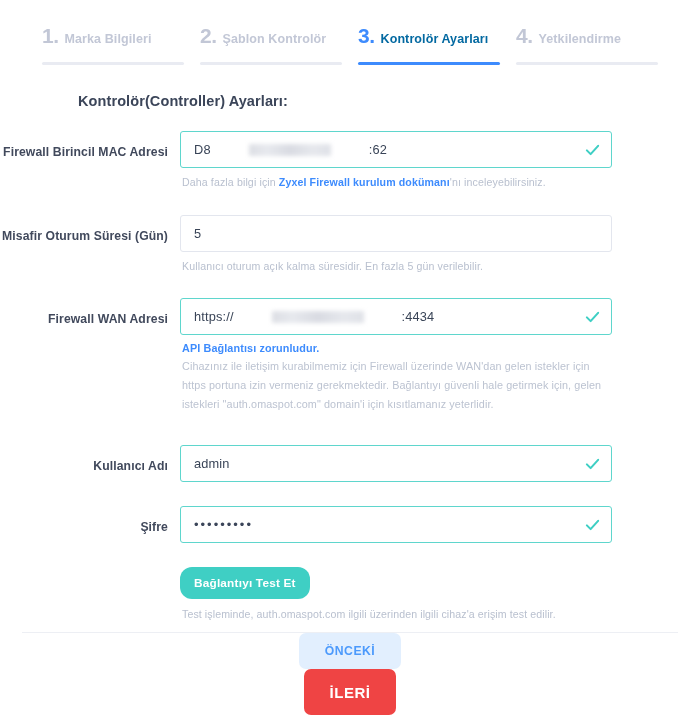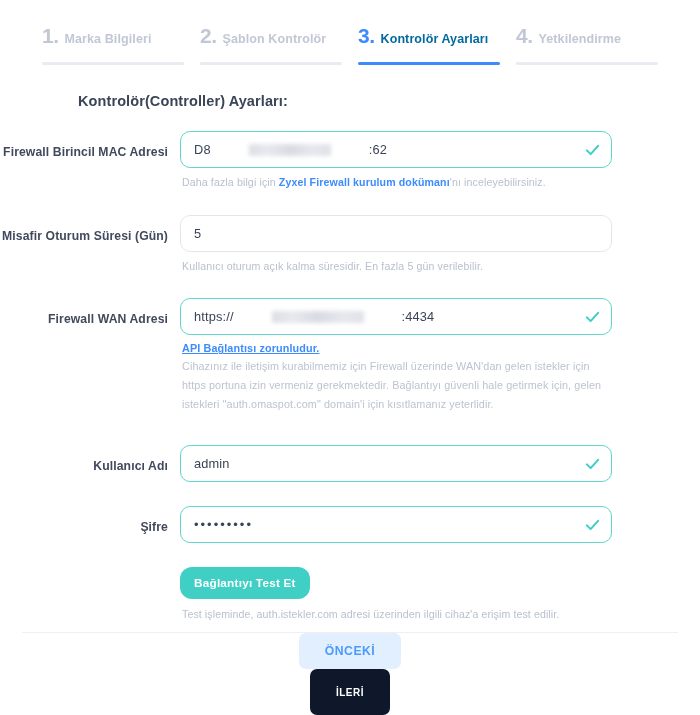--- a/index.html
+++ b/index.html
@@ -101,21 +101,21 @@
     max-width: 432px;
   }
 
   .input-wrap {
     position: relative;
     height: 37px;
   }
   .input-box {
     width: 100%;
     height: 37px;
-    border-radius: 10px;
+    border-radius: 3px;
     border: 1.6px solid #e3e6ee;
     background: #ffffff;
     display: flex;
     align-items: center;
     padding: 0 36px 0 13px;
     font-size: 12.8px;
     color: #394457;
     letter-spacing: 0.15px;
     overflow: hidden;
     white-space: nowrap;
@@ -163,21 +163,20 @@
     color: #3d8bfd;
     text-decoration: none;
     font-weight: 600;
   }
   .hint-strong {
     font-size: 10.8px;
     color: #3d8bfd;
     font-weight: 600;
     margin: 7px 0 3px 2px;
     letter-spacing: 0.12px;
-    text-decoration: underline;
   }
   .hint-para {
     font-size: 10.8px;
     color: #bcc3d1;
     line-height: 1.72;
     margin: 0 0 0 2px;
     max-width: 420px;
     letter-spacing: 0.1px;
   }
 
@@ -235,25 +234,25 @@
     font-size: 12.2px;
     font-weight: 700;
     letter-spacing: 0.5px;
     padding: 0 26px;
     height: 44px;
     min-width: 101px;
     cursor: pointer;
     font-family: "Liberation Sans", sans-serif;
   }
   .btn-next {
-    background: #0f172a;
+    background: #ef4444;
     color: #ffffff;
     border: none;
     border-radius: 7px;
-    font-size: 10px;
+    font-size: 15px;
     font-weight: 700;
     letter-spacing: 0.5px;
     padding: 0 26px;
     height: 56px;
     min-width: 78px;
     cursor: pointer;
     font-family: "Liberation Sans", sans-serif;
   }
 </style>
 </head>
@@ -387,21 +386,21 @@
         </div>
       </div>
     </div>
 
     <div class="spacer-20"></div>
 
     <div class="row">
       <div class="row-label"></div>
       <div class="row-field">
         <button class="test-btn">Bağlantıyı Test Et</button>
-        <div class="test-note">Test işleminde, auth.istekler.com adresi üzerinden ilgili cihaz'a erişim test edilir.</div>
+        <div class="test-note">Test işleminde, auth.omaspot.com ilgili üzerinden ilgili cihaz'a erişim test edilir.</div>
       </div>
     </div>
 
   </div>
 
   <div class="divider"></div>
   <div class="footer">
     <button class="btn-prev">ÖNCEKİ</button>
     <button class="btn-next">İLERİ</button>
   </div>

